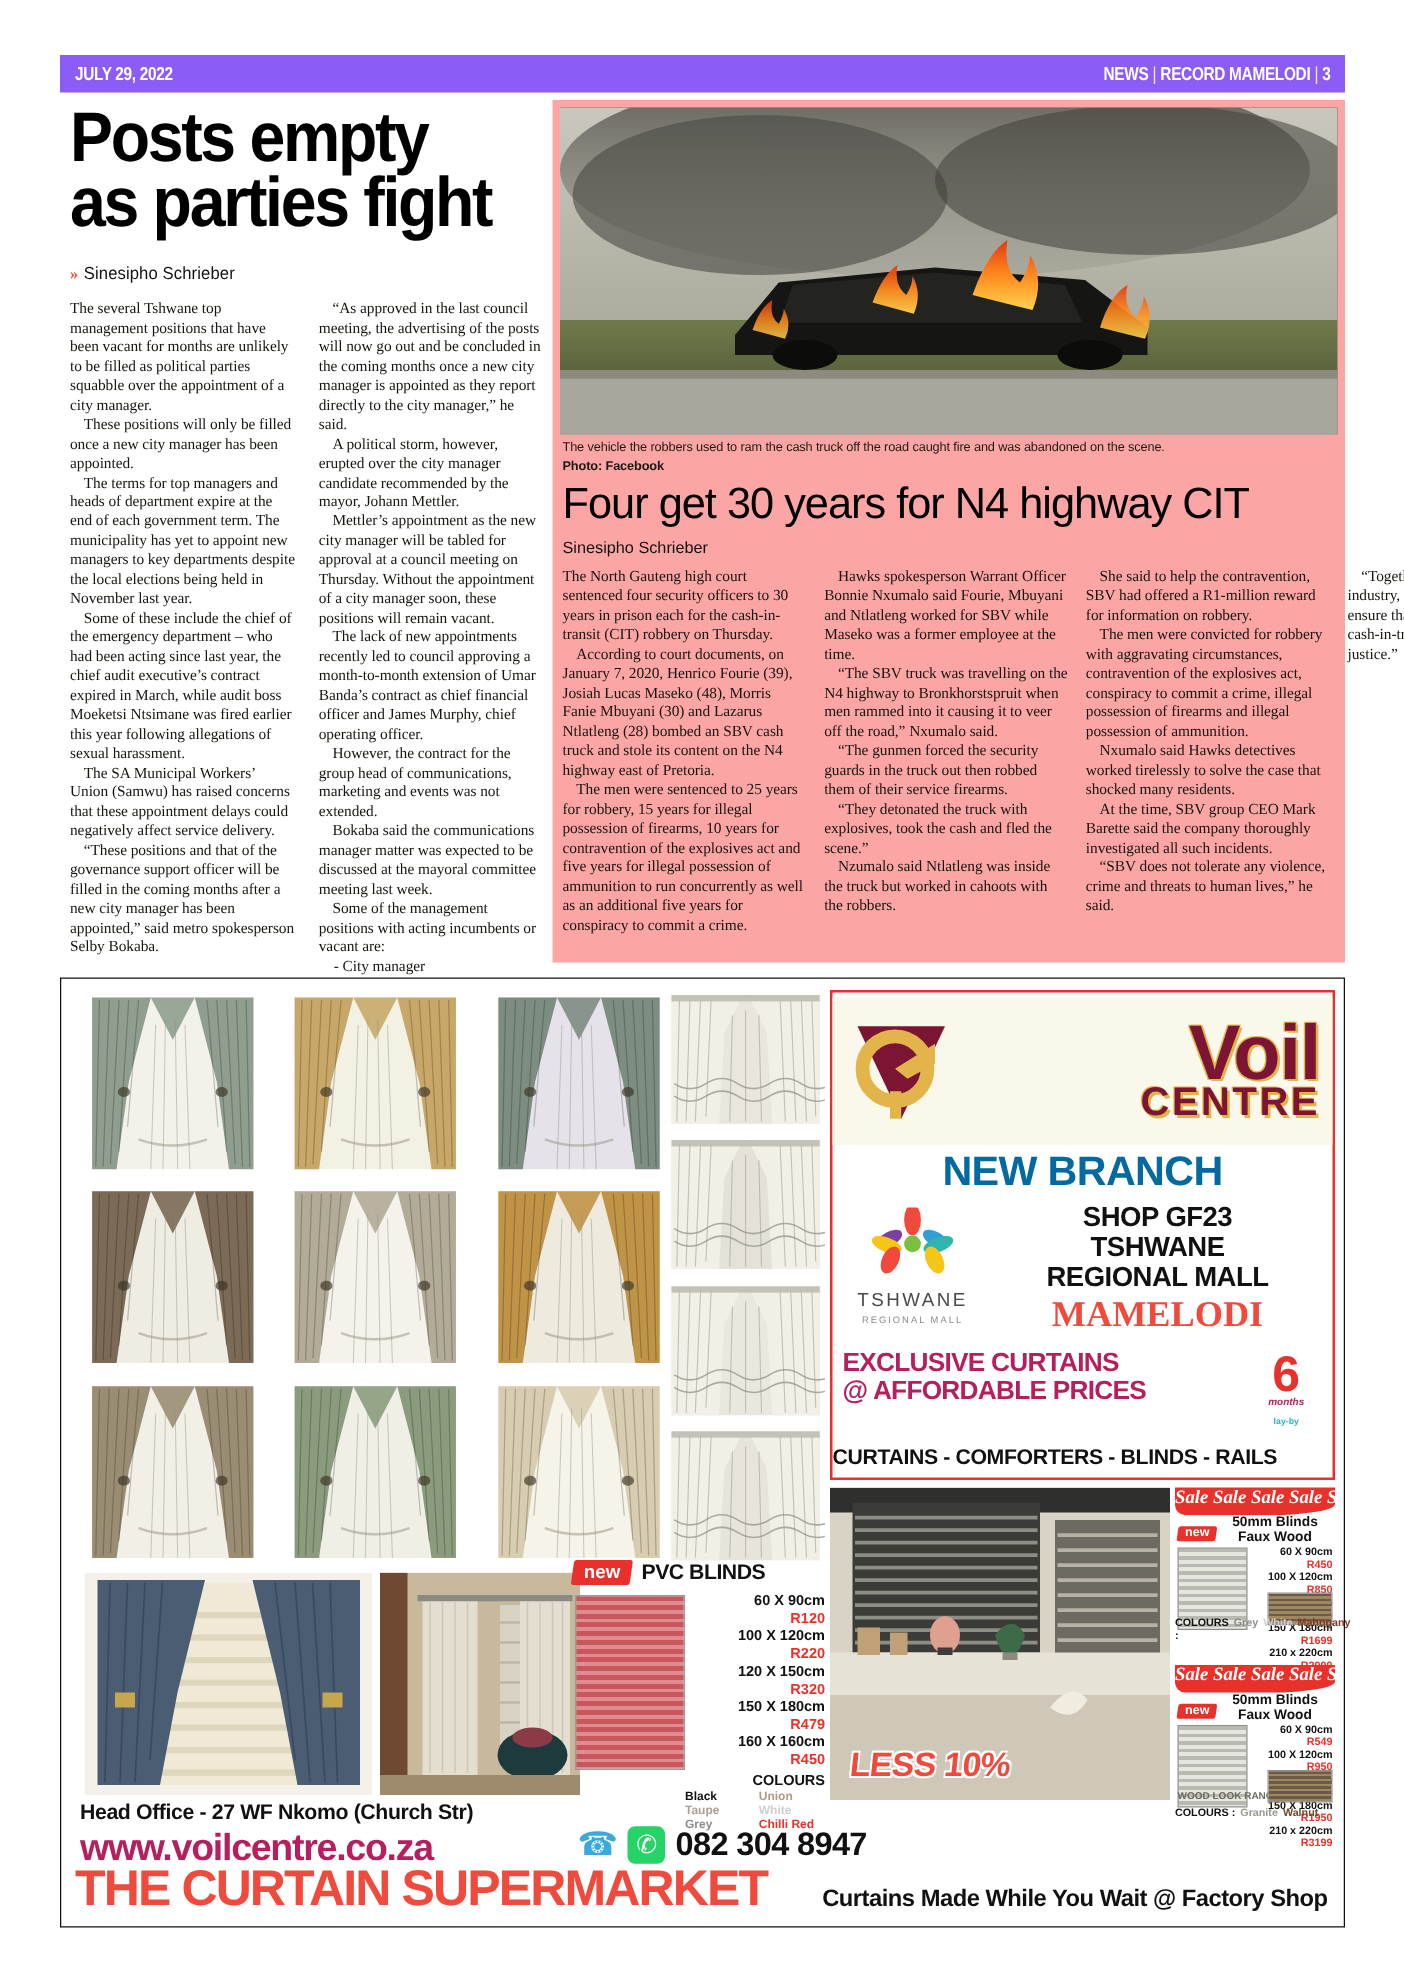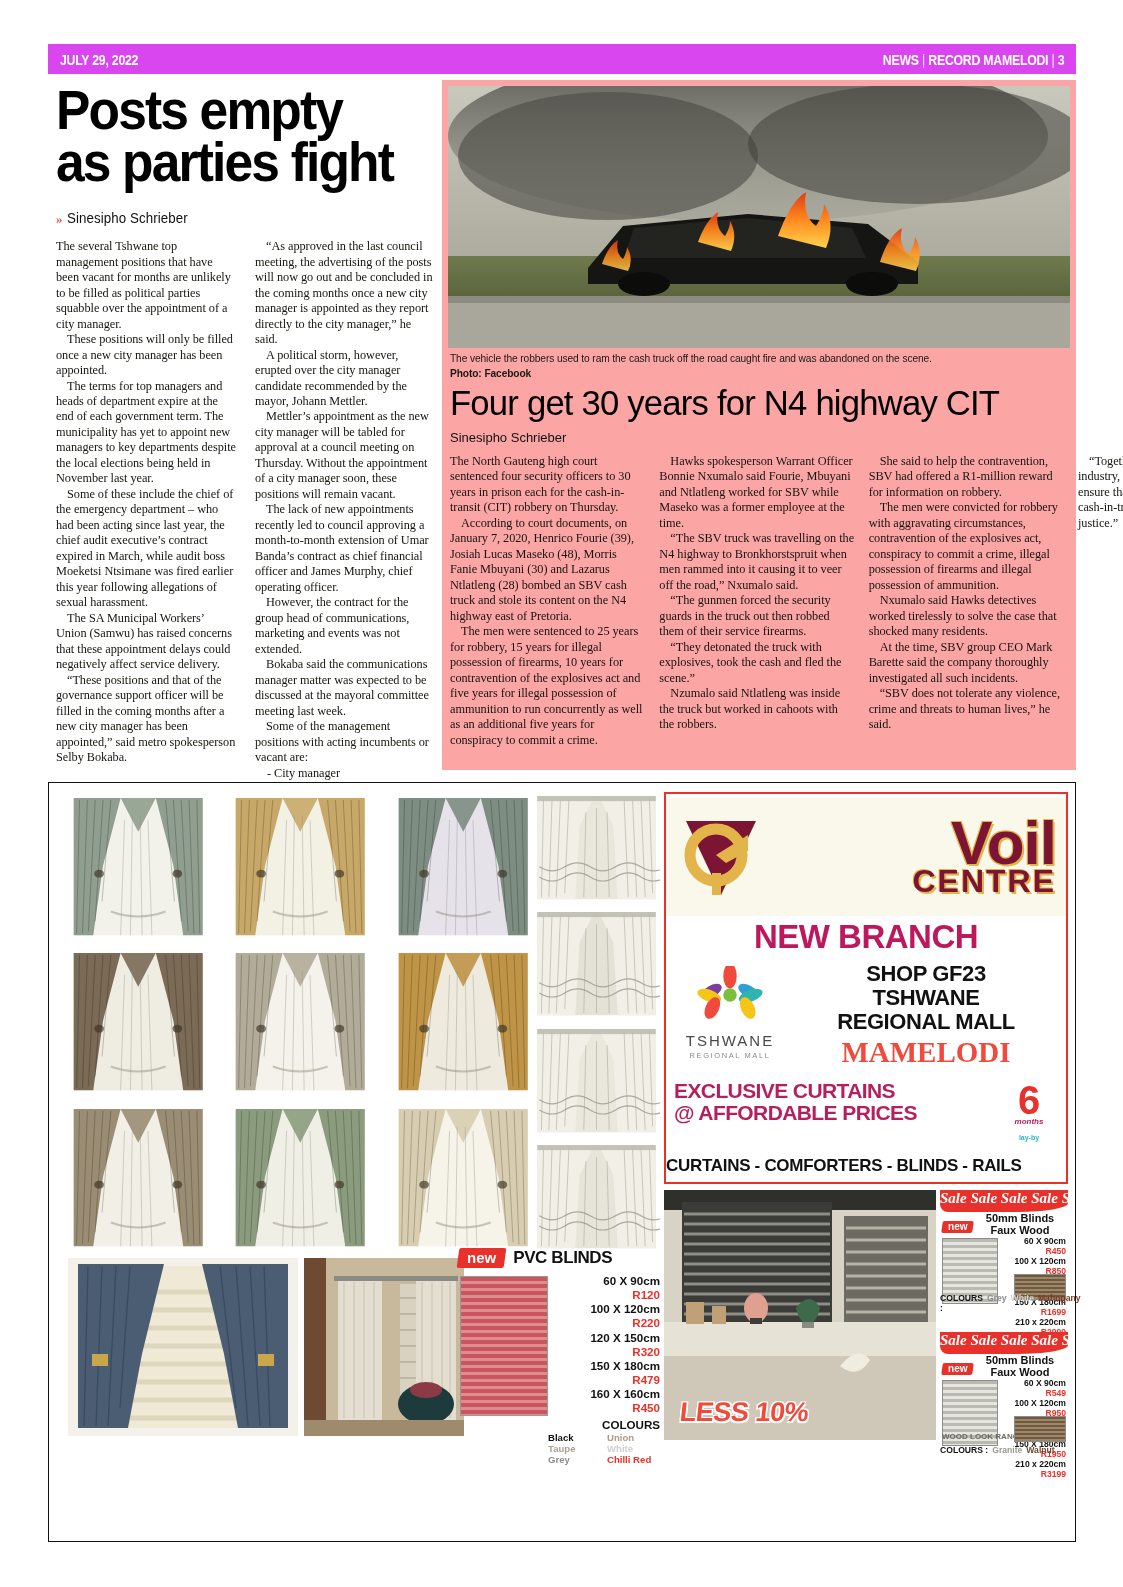--- a/index.html
+++ b/index.html
@@ -8,21 +8,21 @@
     width: 1123px; height: 1587px;
     font-family: "Liberation Serif", serif;
     position: relative;
     overflow: hidden;
   }
   .page { position: absolute; left: 0; top: 0; width: 1123px; height: 1587px; background:#fff; }
 
   
   .masthead {
     position: absolute; left: 48px; top: 44px; width: 1028px; height: 30px;
-    background: #d946ef; color: #fff;
+    background: #8b5cf6; color: #fff;
     display: flex; align-items: center; justify-content: space-between;
     padding: 0 12px;
     font-family: "Liberation Sans", sans-serif;
   }
   .masthead-date {
     font-weight: 700; font-size: 15px; letter-spacing: -0.3px;
     transform: scaleX(0.82); transform-origin: left center;
   }
   .masthead-right {
     font-weight: 700; font-size: 15px; letter-spacing: -0.3px;
@@ -169,21 +169,21 @@
   }
   .centretext {
     font-family: "Liberation Sans", sans-serif; font-weight: 700;
     font-size: 32px; color: #7b1533; letter-spacing: 2px; line-height: .9;
     text-shadow: 2px 2px 0 #e3b44a, -1px -1px 0 #e3b44a;
     text-align: center;
   }
   .newbranch {
     position: absolute; left: 0; top: 124px; width: 100%;
     text-align: center; font-family: "Liberation Sans", sans-serif;
-    font-weight: 700; font-size: 33px; color: #be185d; letter-spacing: -0.5px;
+    font-weight: 700; font-size: 33px; color: #0369a1; letter-spacing: -0.5px;
   }
   .mallrow { position: absolute; left: 0; top: 168px; width: 100%; height: 112px; display: flex; }
   .mallogo { width: 128px; display: flex; flex-direction: column; align-items: center; justify-content: flex-start; padding-top: 4px; }
   .malltxt { flex: 1; padding-right: 8px; text-align: center; }
   .shopline {
     font-family: "Liberation Sans", sans-serif; font-weight: 700;
     font-size: 22px; color: #111; line-height: 1.08; letter-spacing: -0.4px;
   }
   .mamelodi {
     font-family: "Liberation Serif", serif; font-weight: 700;
@@ -997,16 +997,27 @@
           </div>
           <div class="wlr">WOOD LOOK RANGE</div>
           <div class="minib"></div>
           <div class="bcolours">
             <span>COLOURS :</span>
             <span style="color: rgb(154, 154, 146);">Granite</span>
             <span style="color: rgb(109, 75, 44);">Walnut</span>
           </div>
         </div>
 
+      <div class="adfooter">
+        <div class="headoffice">Head Office - 27 WF Nkomo (Church Str)</div>
+        <div class="website">www.voilcentre.co.za</div>
+        <div class="phonewrap">
+          <span class="phoneicon">☎</span>
+          <span class="waicon">✆</span>
+          <span class="phonenum">082 304 8947</span>
+        </div>
+        <div class="supermarket">THE CURTAIN SUPERMARKET</div>
+        <div class="madewhile">Curtains Made While You Wait @ Factory Shop</div>
+      </div>
 
     </div>
   </div>
 </div>
 
 </body></html>

